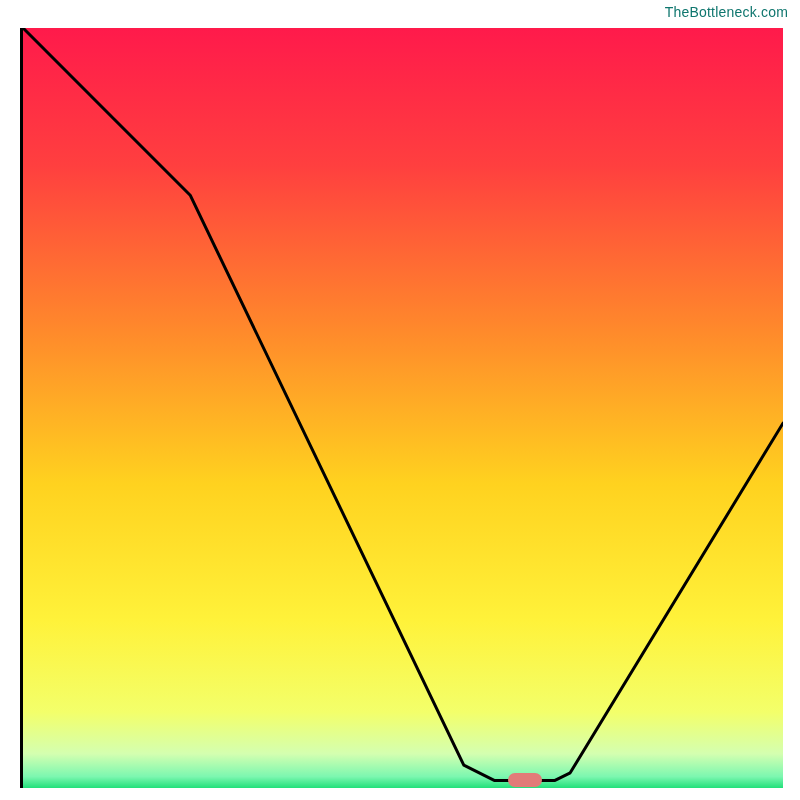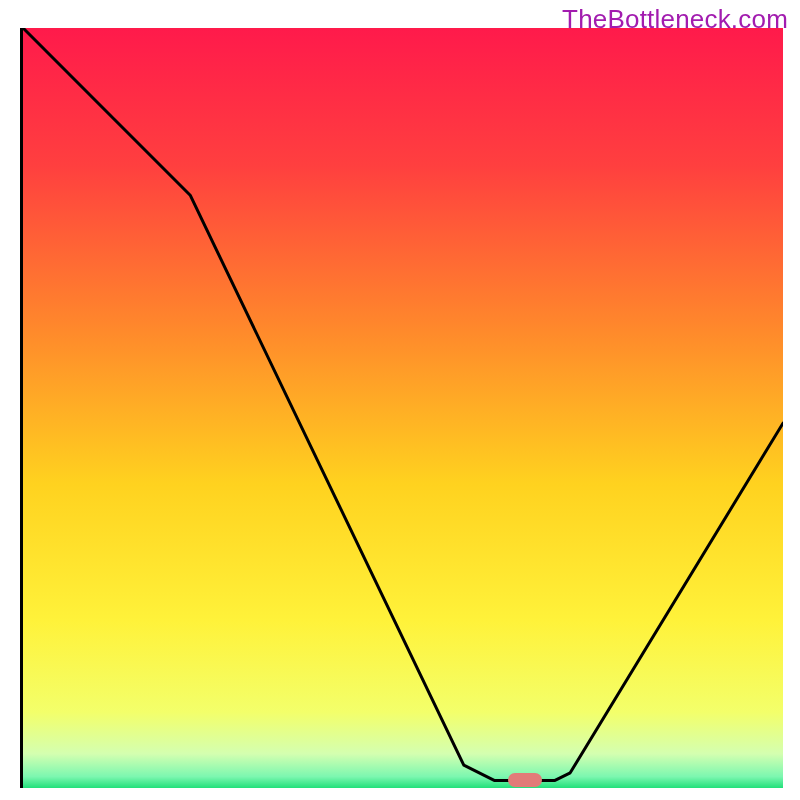--- a/index.html
+++ b/index.html
@@ -13,22 +13,22 @@
   }
   .stage {
     position: relative;
     width: 800px;
     height: 800px;
   }
   .watermark {
     position: absolute;
     top: 4px;
     right: 12px;
-    color: #a21caf;
-    font-size: 26px;
+    color: #0f766e;
+    font-size: 14px;
     font-weight: 500;
     letter-spacing: 0.2px;
     user-select: none;
     margin-left: 46px;
   }
   .plot {
     position: absolute;
     left: 20px;
     top: 28px;
     width: 760px;

